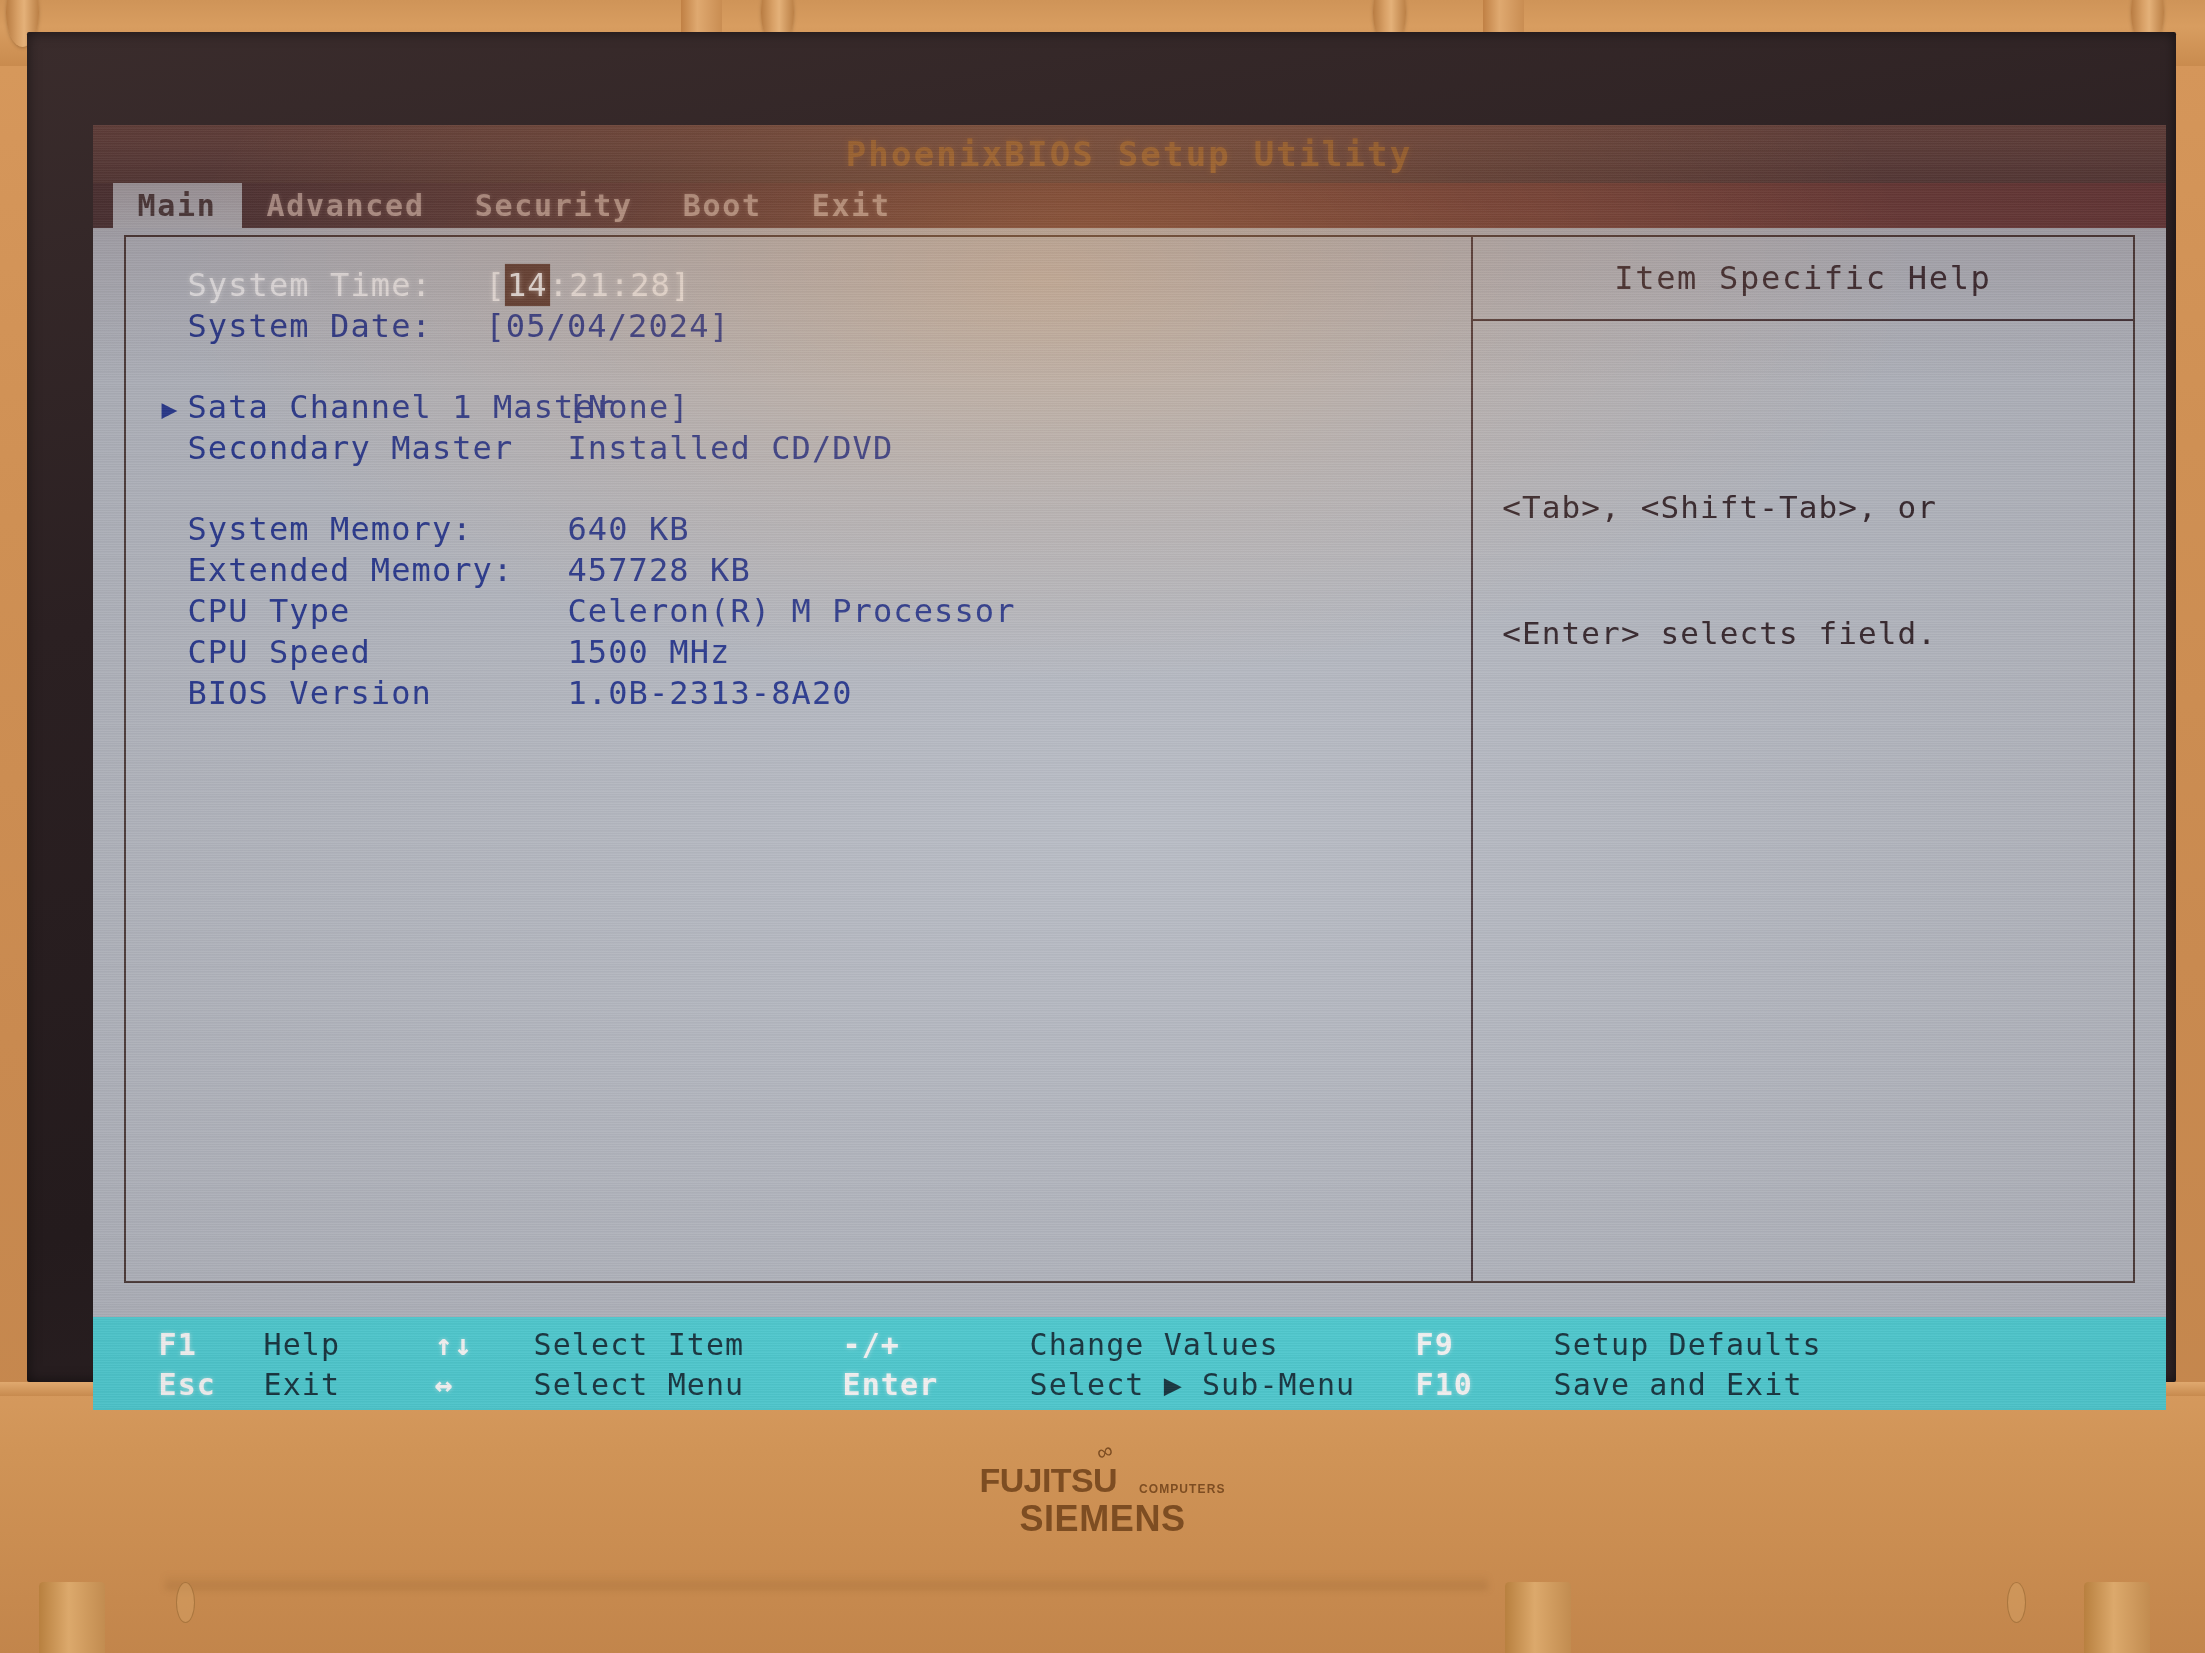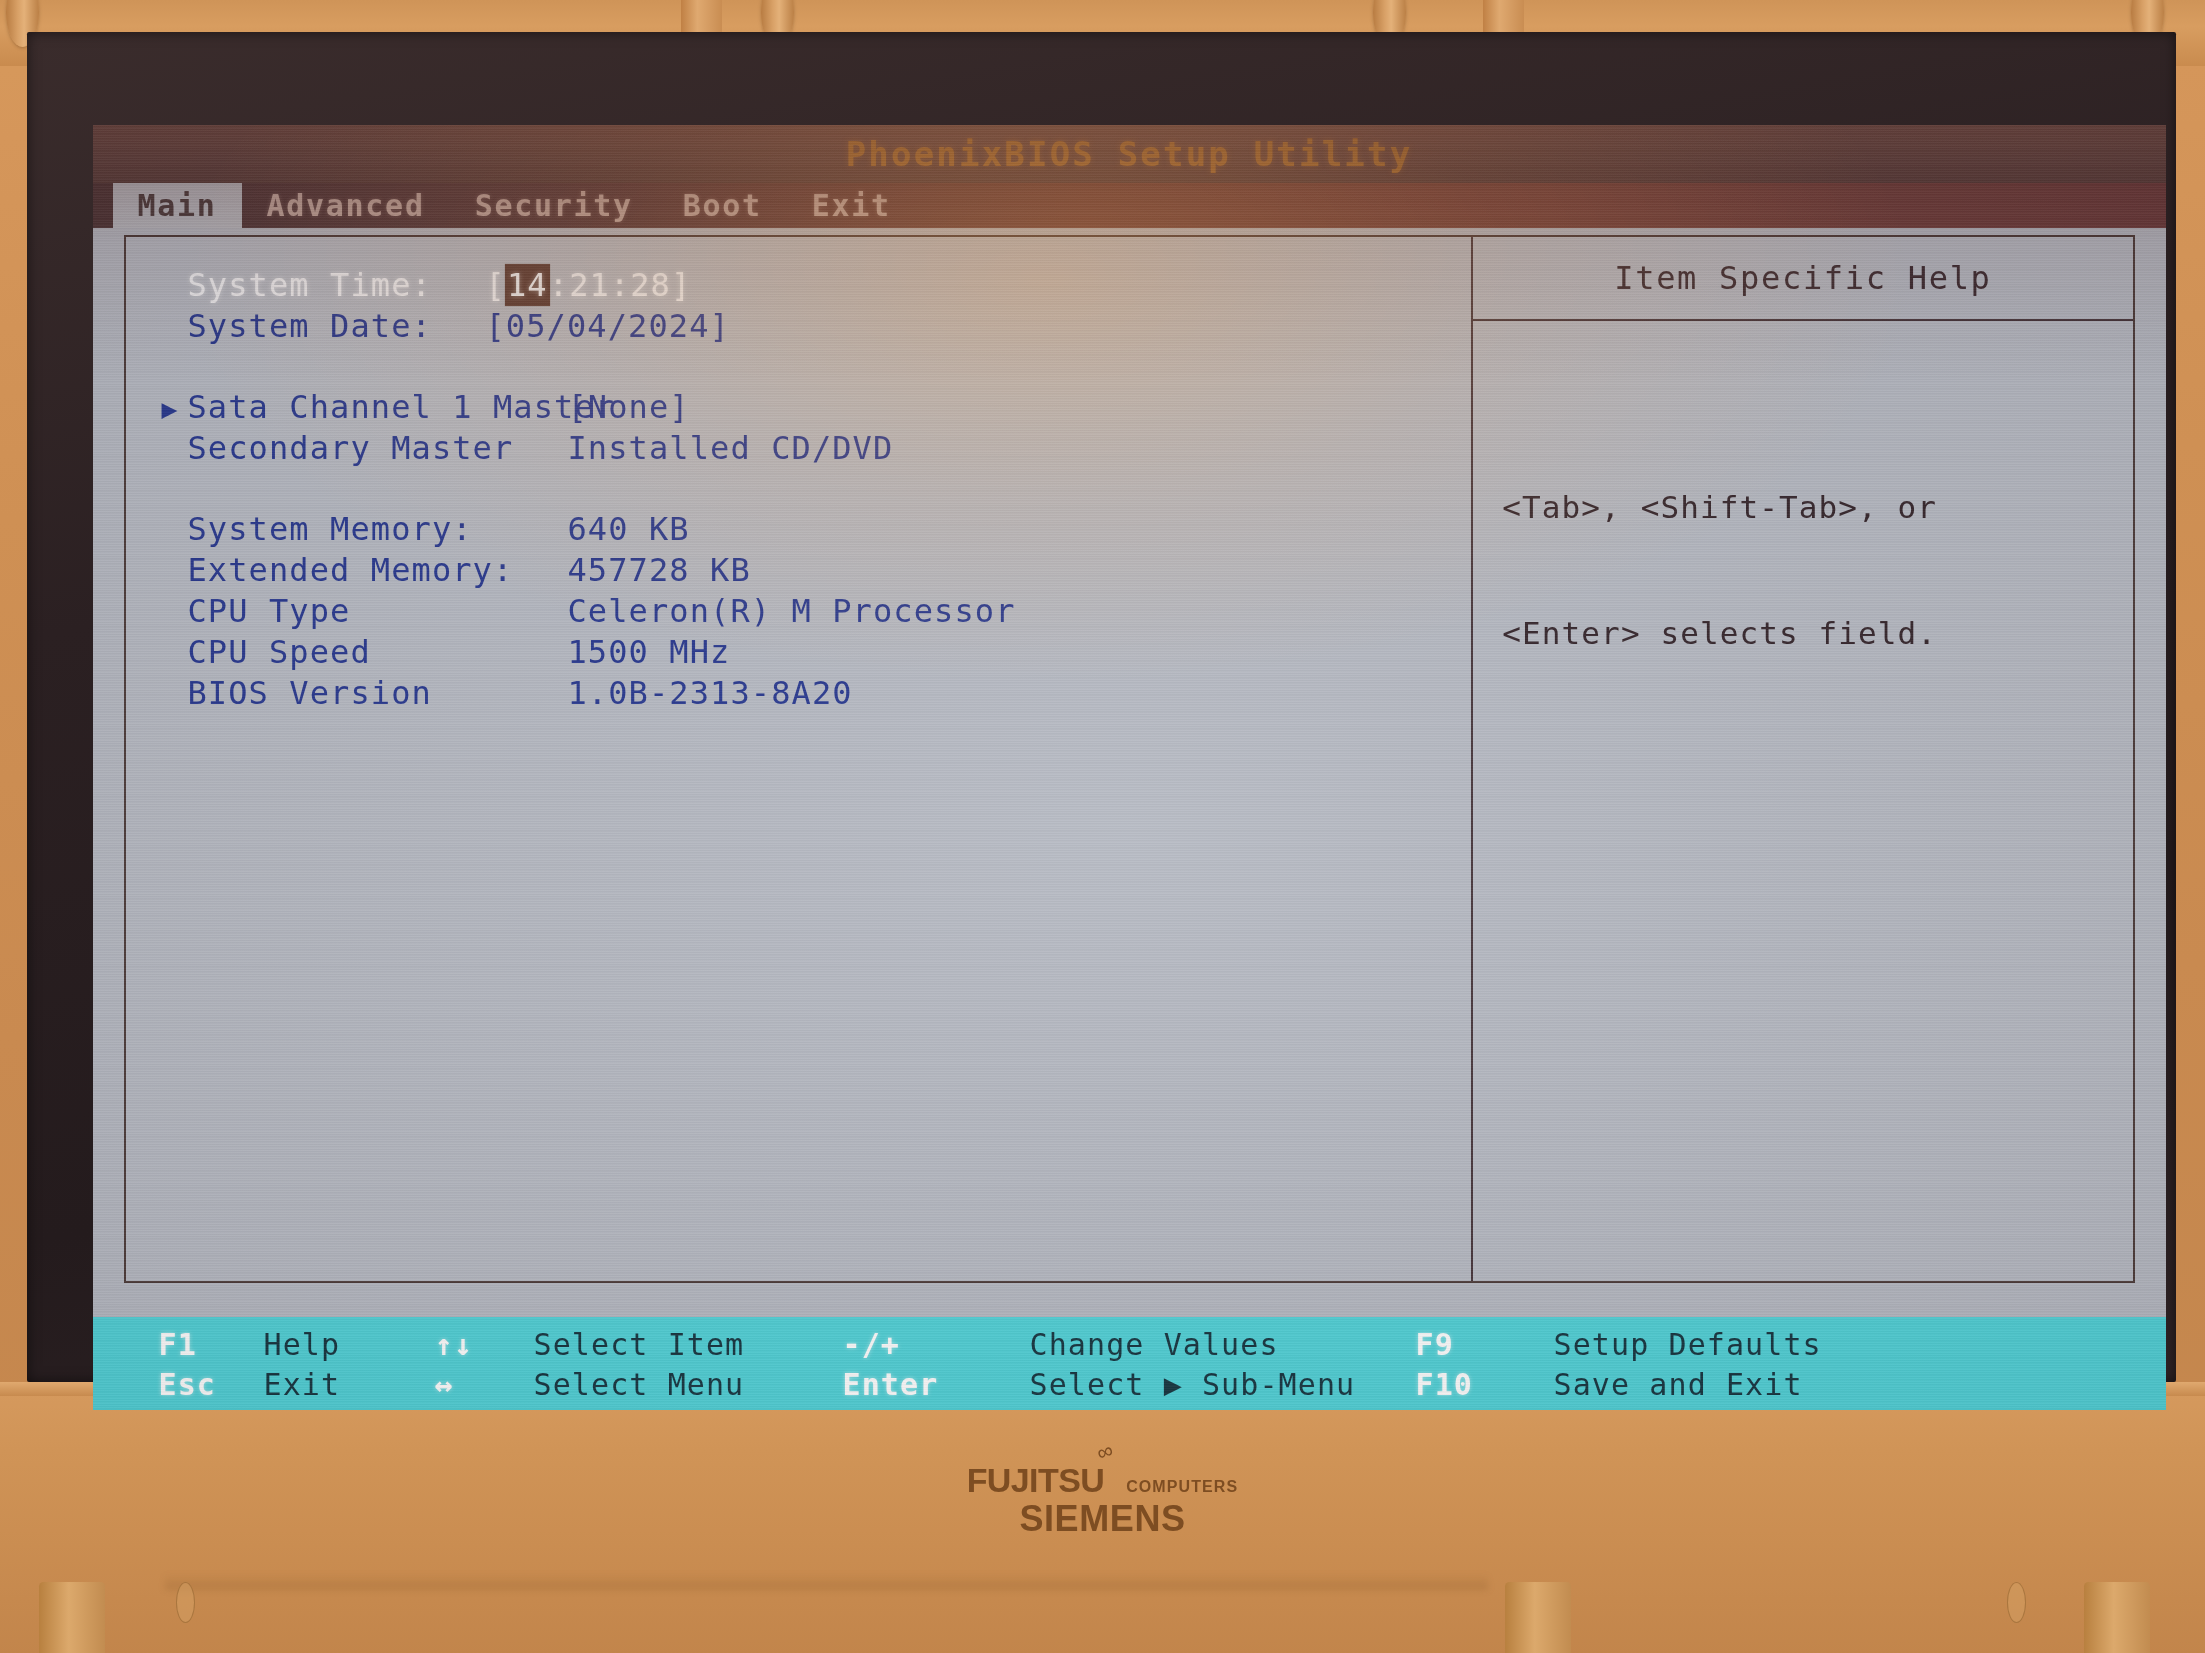--- a/index.html
+++ b/index.html
@@ -283,21 +283,21 @@
   .logo-main {
     font-size: 34px;
     font-weight: bold;
     letter-spacing: -0.6px;
     display: flex;
     align-items: flex-end;
     justify-content: center;
     gap: 22px;
   }
   .logo-sub-small {
-    font-size: 16px;
+    font-size: 12px;
     font-weight: bold;
     letter-spacing: 1.1px;
     padding-bottom: 4.4px;
   }
   .logo-siemens {
     font-size: 36px;
     font-weight: bold;
     letter-spacing: 0.6px;
     margin-top: -2.2px;
   }

